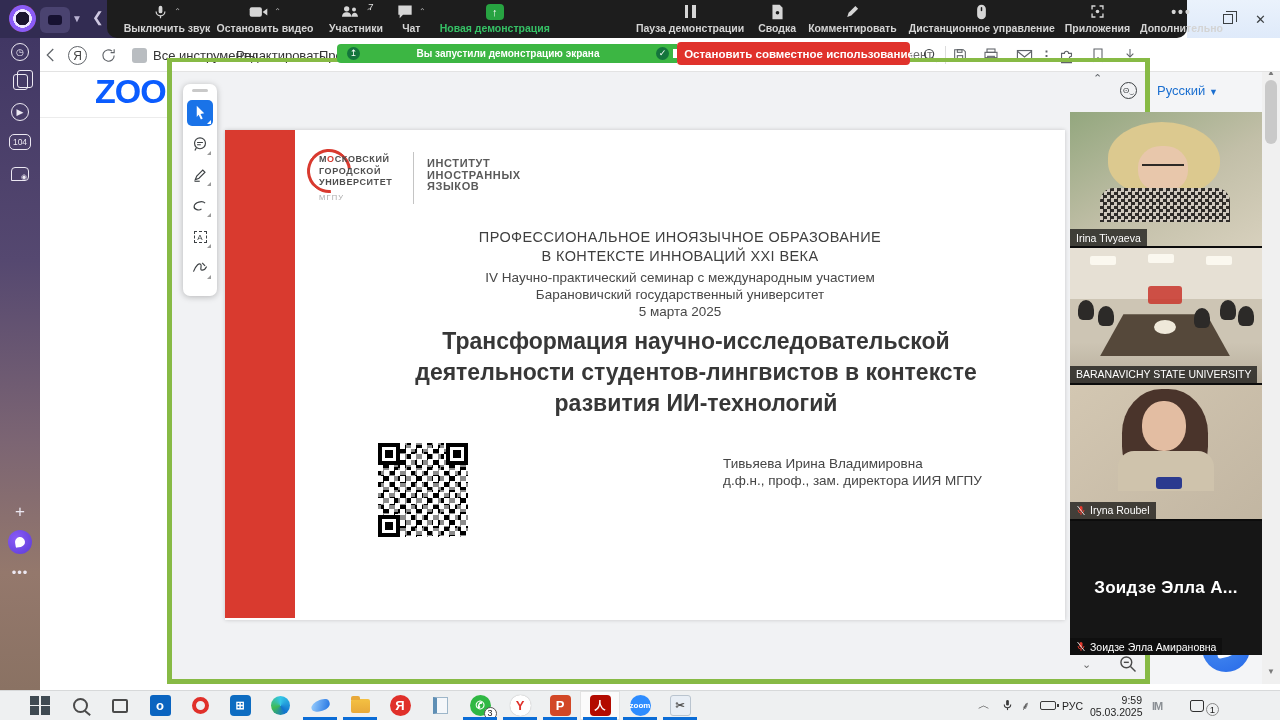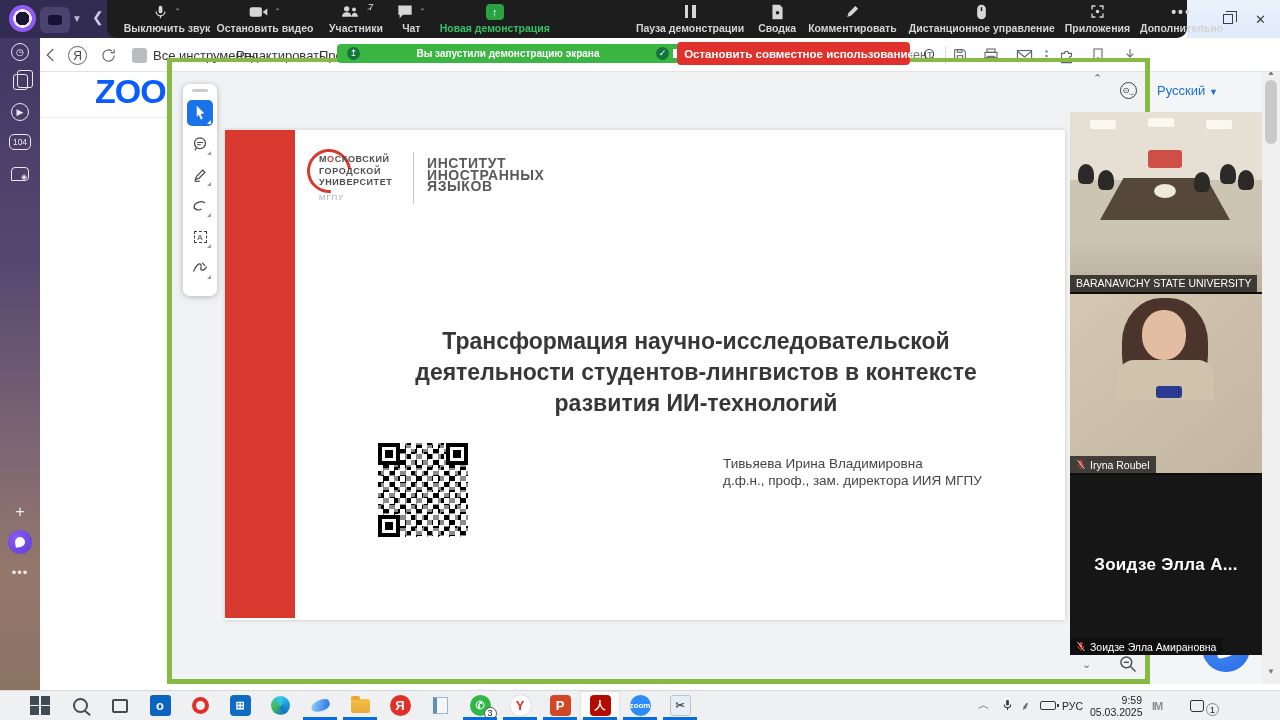--- a/index.html
+++ b/index.html
@@ -114,21 +114,21 @@
     box-shadow:0 0 4px rgba(0,0,0,.18); z-index:8; }
   #redbar { position:absolute; left:0; top:0; width:70px; height:488px; background:#d93a2f; }
   #unilogo { position:absolute; left:78px; top:16px; width:340px; height:70px; }
   .arc { position:absolute; left:4px; top:3px; width:44px; height:44px; border-radius:50%;
     border:3px solid #d93a2f; border-right-color:transparent; transform:rotate(40deg); }
   .uniname { position:absolute; left:16px; top:8px; font-size:9px; font-weight:bold; color:#4e4e4e;
     letter-spacing:.6px; line-height:11.5px; }
   .uniabbr { font-size:7.5px; color:#a9a9a9; letter-spacing:1.2px; font-weight:normal; margin-top:3px; }
   .redO { color:#d93a2f; }
   .unidiv { position:absolute; left:110px; top:6px; width:1px; height:52px; background:#c4c4c4; }
-  .instname { position:absolute; left:124px; top:12px; font-size:14px; font-weight:bold; color:#5a5a5a;
+  .instname { position:absolute; left:124px; top:12px; font-size:11px; font-weight:bold; color:#5a5a5a;
     letter-spacing:.6px; line-height:11.5px; }
   #shead { position:absolute; left:70px; top:98px; width:770px; text-align:center; color:#3f3f3f; }
   .h1 { font-size:14.5px; letter-spacing:.4px; line-height:19px; }
   .h2 { font-size:13.5px; line-height:17px; color:#474747; }
   #stitle { position:absolute; left:136px; top:196px; width:670px; text-align:center;
     font-size:23px; font-weight:bold; color:#373737; line-height:31px; }
   #qr { position:absolute; left:153px; top:313px; width:90px; height:94px; background:
       conic-gradient(#000 90deg,#fff 0 180deg,#000 0 270deg,#fff 0) 0 0 / 11px 11px,
       #fff; outline:1px solid #fff; }
   #qr .mask { position:absolute; inset:0; background:
@@ -478,20 +478,27 @@
         <div>УНИВЕРСИТЕТ</div>
         <div class="uniabbr">МГПУ</div>
       </div>
       <div class="unidiv"></div>
       <div class="instname">
         <div>ИНСТИТУТ</div>
         <div>ИНОСТРАННЫХ</div>
         <div>ЯЗЫКОВ</div>
       </div>
     </div>
+    <div id="shead">
+      <div class="h1">ПРОФЕССИОНАЛЬНОЕ ИНОЯЗЫЧНОЕ ОБРАЗОВАНИЕ</div>
+      <div class="h1">В КОНТЕКСТЕ ИННОВАЦИЙ XXI ВЕКА</div>
+      <div class="h2" style="margin-top:3px;">IV Научно-практический семинар с международным участием</div>
+      <div class="h2">Барановичский государственный университет</div>
+      <div class="h2">5 марта 2025</div>
+    </div>
     <div id="stitle">Трансформация научно-исследовательской деятельности студентов-лингвистов в контексте развития ИИ-технологий</div>
     <div id="qr">
       <div class="mask"></div>
       <div class="finder" id="f1"></div>
       <div class="finder" id="f2"></div>
       <div class="finder" id="f3"></div>
     </div>
     <div id="sauthor">
       <div>Тивьяева Ирина Владимировна</div>
       <div>д.ф.н., проф., зам. директора ИИЯ МГПУ</div>
@@ -547,20 +554,31 @@
   </div>
   <div id="scrollbar" class="abs">
     <div class="sarr" style="top:8px;">▲</div>
     <div class="thumb"></div>
     <div class="sarr" style="bottom:8px;">▼</div>
   </div>
 
   <div id="fab" class="abs"></div>
 
   <div id="panel" class="abs">
+    <div class="tile">
+      <div class="art1">
+          <div class="hair"></div>
+          <div class="face"></div>
+          <div class="glasses"></div>
+          <div class="body"></div>
+        </div>
+      <div class="nlabel">
+          <span>Irina Tivyaeva</span>
+        </div>
+    </div>
     <div class="tile active">
       <div class="art2">
         <div class="lamp" style="left:20px;top:8px;"></div>
           <div class="lamp" style="left:78px;top:6px;"></div>
           <div class="lamp" style="left:136px;top:8px;"></div>
         <div class="flag"></div>
           <div class="table"></div>
         <div class="p" style="left:8px;top:52px;"></div>
           <div class="p" style="left:28px;top:58px;"></div>
           <div class="p" style="left:150px;top:52px;"></div>

